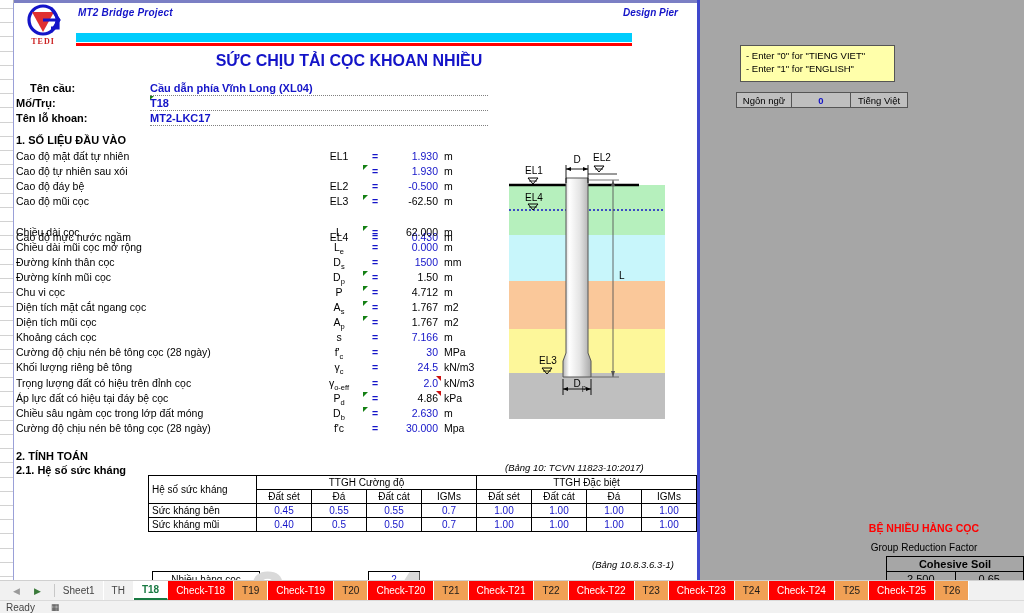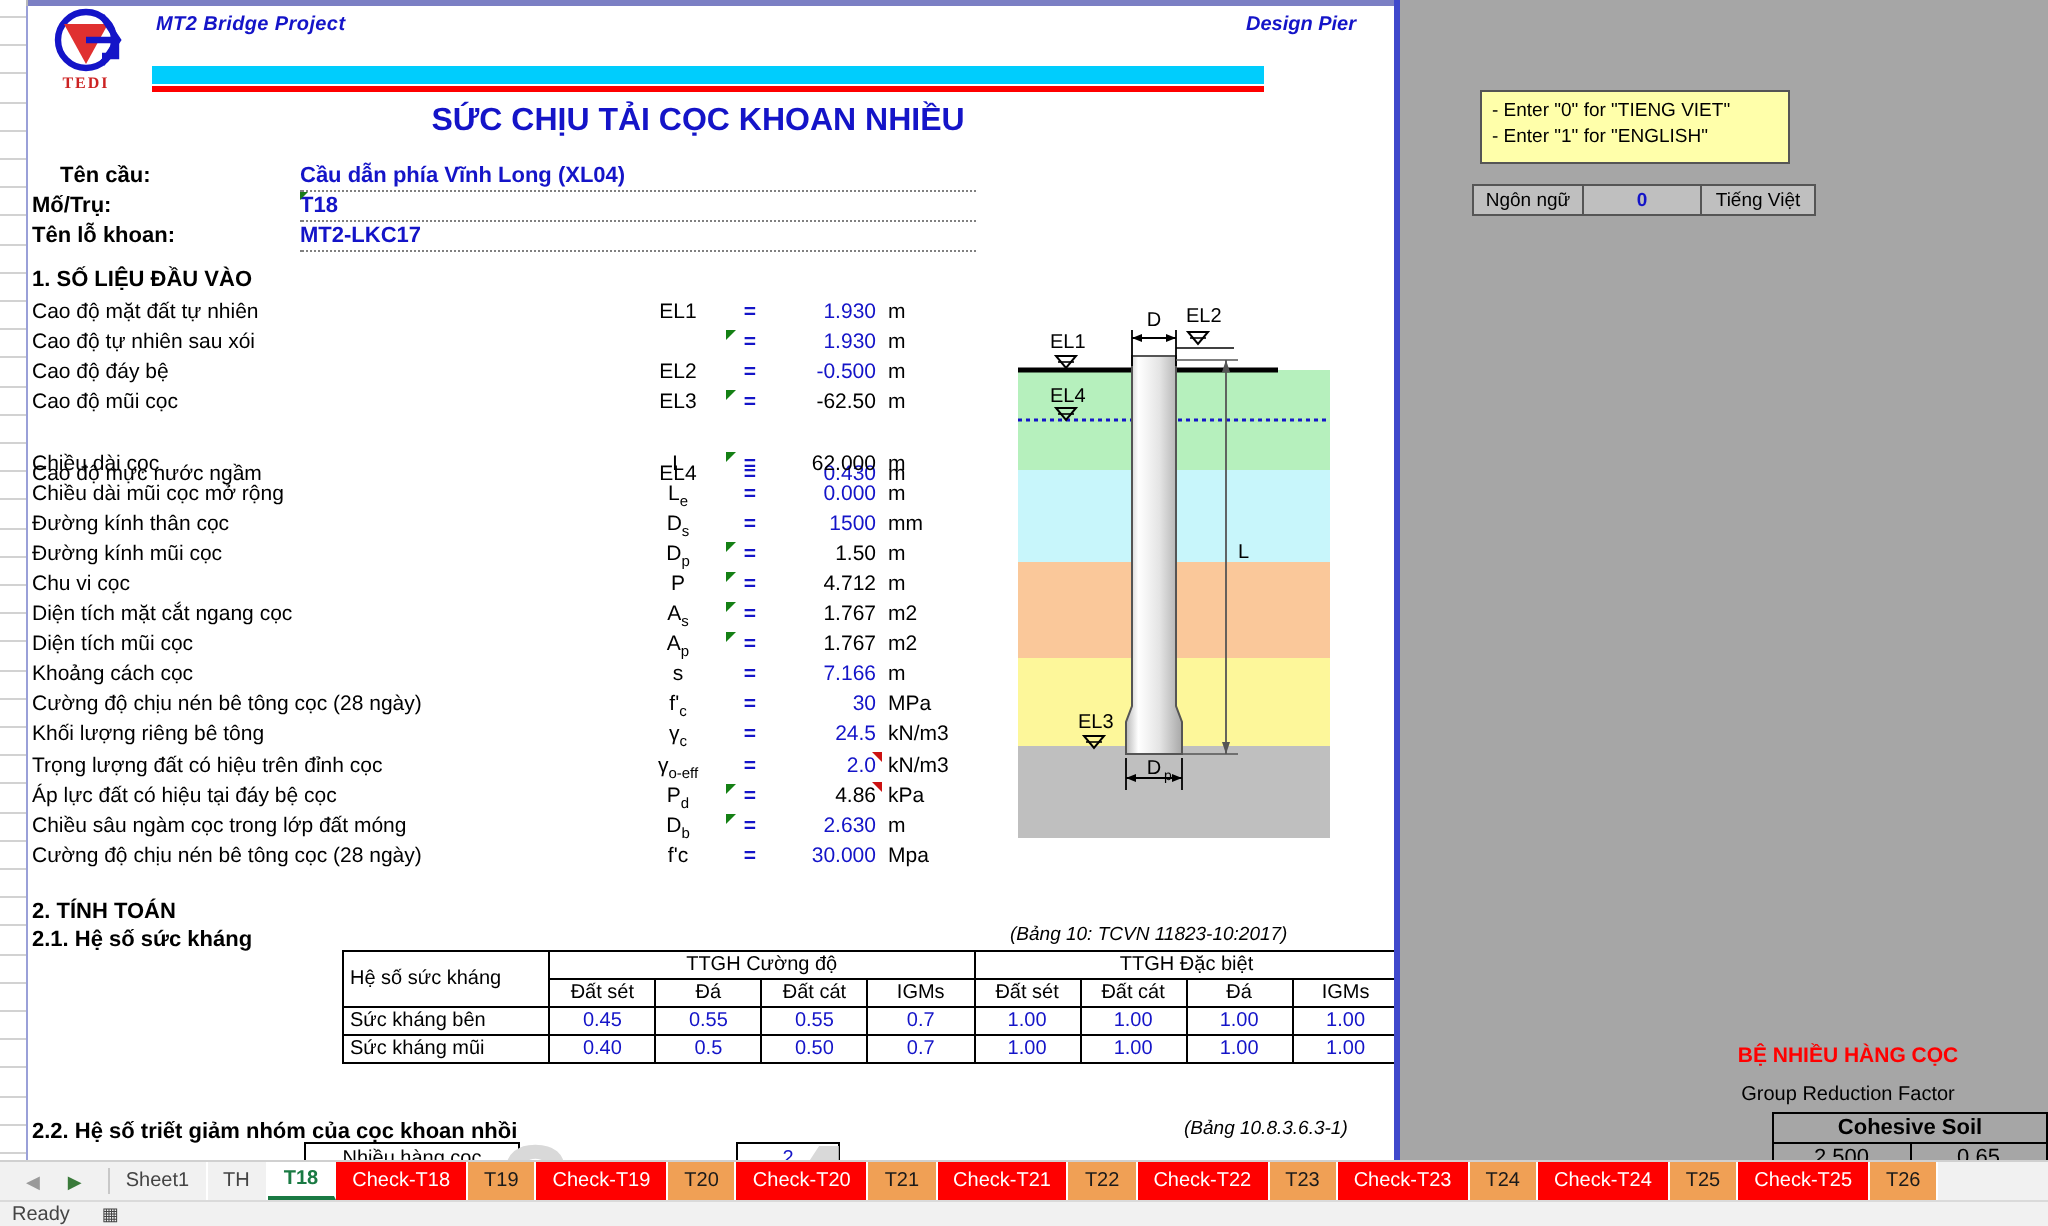--- a/index.html
+++ b/index.html
@@ -525,26 +525,25 @@
         <line x1="79" y1="35" x2="108" y2="35" stroke="#000" stroke-width="0.8"></line>
 
         <text x="30" y="225" font-size="10" font-family="Liberation Sans, sans-serif">EL3</text>
         <polygon points="33,229 43,229 38,235" fill="none" stroke="#000" stroke-width="1"></polygon>
         <line x1="34" y1="232" x2="42" y2="232" stroke="#000" stroke-width="0.8"></line>
       </svg>
     </div>
 
     <div class="sec-head" style="left:16px;top:450px;">2. TÍNH TOÁN</div>
     <div class="sec-head" style="left:16px;top:464px;">2.1. Hệ số sức kháng</div>
-    <div class="sec-head" style="left:16px;top:560px;">2.2. Hệ số triết giảm nhóm của cọc khoan nhồi</div>
 
     <div class="rf-note" style="left:505px;top:462px;">(Bảng 10: TCVN 11823-10:2017)</div>
     <div class="rf-note" style="left:592px;top:559px;">(Bảng 10.8.3.6.3-1)</div>
 
-    <table class="rf" style="left:148px;top:475px;margin-left:23px;">
+    <table class="rf" style="left:148px;top:475px;">
       <tbody>
           <tr>
         <td rowspan="2" class="lft" style="width:108px;">Hệ số sức kháng</td>
         <td colspan="4" style="width:220px;">TTGH Cường độ</td>
         <td colspan="4" style="width:220px;">TTGH Đặc biệt</td>
       </tr>
       <tr id="rf-sub-row">
             <td style="width: 55px;">Đất sét</td>
             <td style="width: 55px;">Đá</td>
             <td style="width: 55px;">Đất cát</td>

